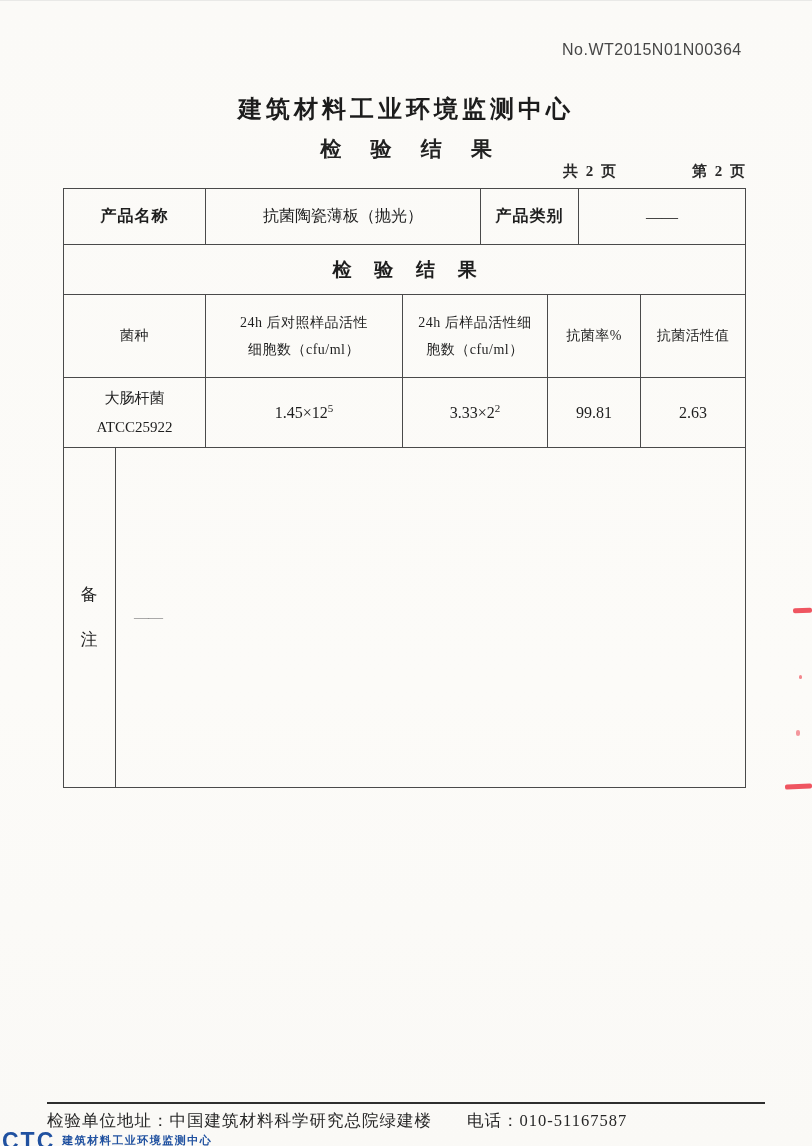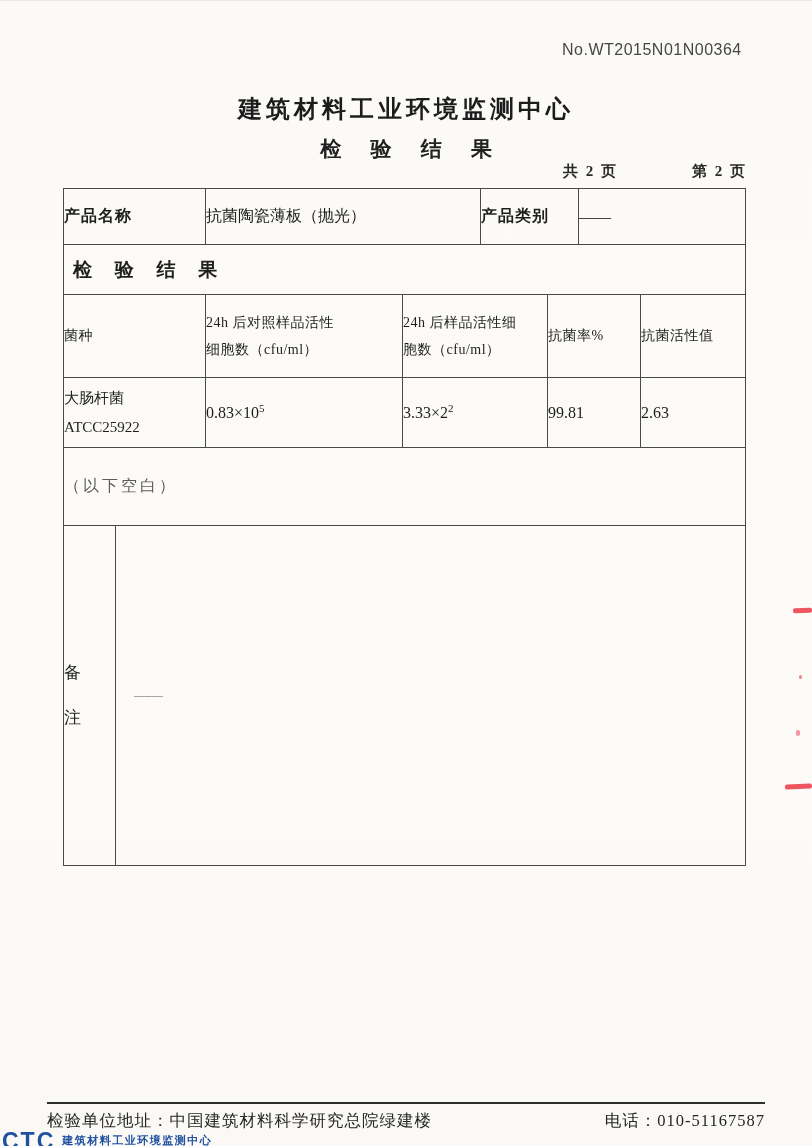--- a/index.html
+++ b/index.html
@@ -24,43 +24,43 @@
     font-size:21px;font-weight:bold;letter-spacing:12px;text-indent:12px;color:#222;
   }
   .page-info{
     position:absolute;top:161px;left:563px;width:184px;
     display:flex;justify-content:space-between;
     font-size:15px;color:#2a2a2a;letter-spacing:2px;font-weight:bold;
   }
   .tables{position:absolute;left:63px;top:187px;width:682px;}
   table{border-collapse:collapse;table-layout:fixed;width:682px;}
   td{
-    border:1px solid #4a4a4a;vertical-align:middle;
+    border:1px solid #4a4a4a;text-align:center;vertical-align:middle;
     padding:0;font-size:16px;color:#1e1e1e;overflow:hidden;
   }
   .t-b{margin-top:-1px;}
   .lbl{font-weight:bold;letter-spacing:1px;}
   .section-row td{font-size:19px;font-weight:bold;letter-spacing:9px;text-indent:9px;}
   .hdr td{font-size:14px;line-height:1.95;letter-spacing:.5px;}
   .two-line{line-height:1.9;font-size:15px;}
   sup{font-size:11px;}
   .blank-row td{color:#5c5c5c;font-size:16px;letter-spacing:3px;}
   .remark-label{
     font-size:17px;letter-spacing:1px;line-height:2.6;
   }
   .remark-value{
     text-align:left;padding-left:18px;color:#8f8f8f;font-size:15px;letter-spacing:-1px;
   }
   .footer-line{
     position:absolute;left:47px;top:1101px;width:718px;height:2px;background:#2e2e2e;
   }
   .footer-text{
     position:absolute;top:1109px;left:47px;width:718px;
-    display:flex;justify-content:space-between;
-    font-size:16.5px;color:#262626;letter-spacing:1px;
+    display:flex;
+    font-size:16.5px;color:#262626;letter-spacing:1px;gap:35px;
   }
   .logo{
     position:absolute;left:2px;top:1129px;display:flex;align-items:flex-start;
     font-family:"Liberation Sans","DejaVu Sans",sans-serif;color:#2051a0;
   }
   .logo-letters{font-size:23px;font-weight:800;letter-spacing:2px;line-height:1;}
   .logo-text{font-size:11px;font-weight:bold;letter-spacing:1.5px;margin:3px 0 0 7px;}
   .red-mark{position:absolute;background:#ef5560;border-radius:2px;}
   .rm1{left:793px;top:607px;width:19px;height:5px;transform:rotate(-2deg);}
   .rm2{left:785px;top:783px;width:27px;height:5px;transform:rotate(-3deg);}
@@ -127,32 +127,29 @@
         <td>抗菌活性值</td>
       </tr>
 
 
       <tr style="height:70px">
         <td class="two-line">
           <div>大肠杆菌</div>
           <div>ATCC25922</div>
         </td>
         <td>
-          <span>0.83×10</span><sup>5</sup>
+          <span>1.45×12</span><sup>5</sup>
         </td>
         <td>
           <span>3.33×2</span><sup>2</sup>
         </td>
         <td>99.81</td>
         <td>2.63</td>
       </tr>
 
-      <tr style="height:78px" class="blank-row">
-        <td colspan="5">（以下空白）</td>
-      </tr>
     </tbody>
       </table>
 
     <table class="t-b">
       <colgroup>
           <col style="width:52px">
           <col style="width:630px">
         </colgroup>
       <tbody>
           <tr style="height:340px">

